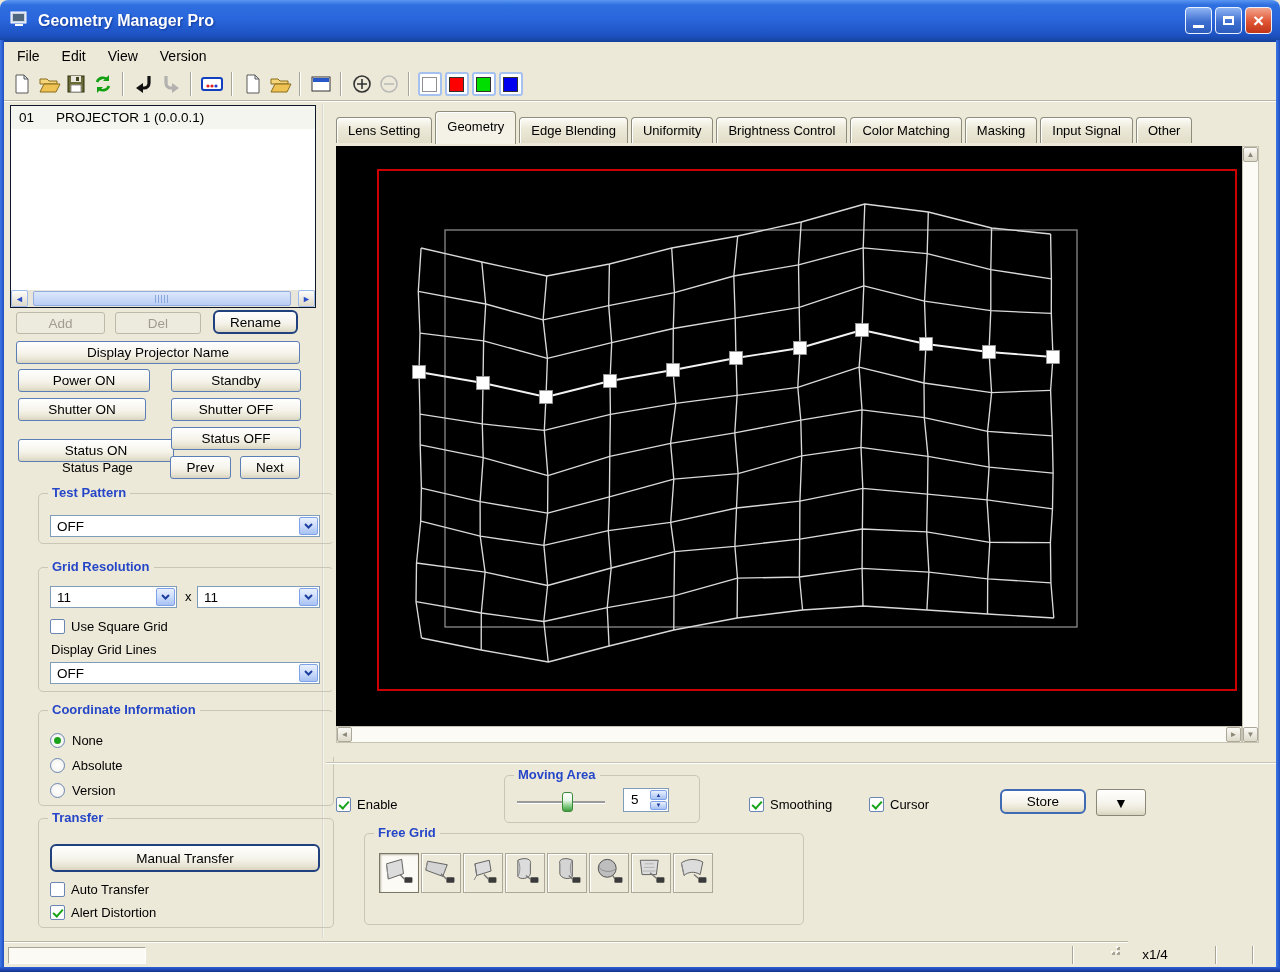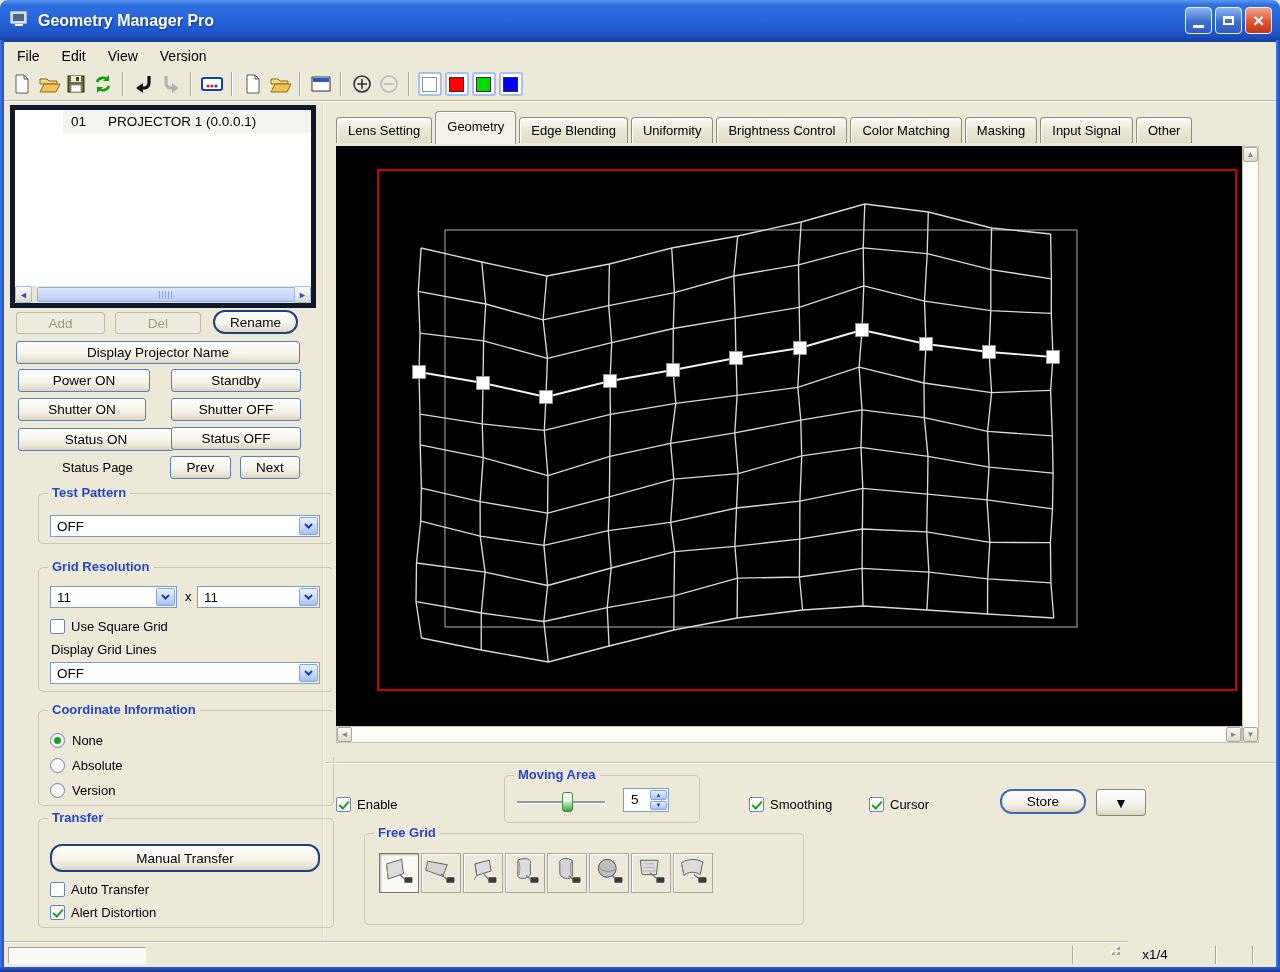--- a/index.html
+++ b/index.html
@@ -25,32 +25,32 @@
   .menu-item{padding:2px 11px;font-size:14px;}
   .toolbar{position:absolute;left:4px;top:68px;width:1272px;height:33px;display:flex;align-items:center;
     border-bottom:1px solid #B8B5A4;box-shadow:0 1px 0 #fff;padding-left:4px;}
   .tb-btn{width:27px;height:27px;display:flex;align-items:center;justify-content:center;margin-right:0;}
   .tb-btn.disabled{opacity:.9;}
   .tb-sep{width:2px;height:24px;margin:0 6px;border-left:1px solid #A8A596;border-right:1px solid #fff;}
   .swatch-outer{width:24px;height:24px;border:2px solid #A5C1F0;border-radius:3px;background:#fff;display:flex;align-items:center;justify-content:center;}
   .swatch-inner{width:15px;height:15px;border:1px solid #404040;}
   
   .lp{position:absolute;left:0;top:104px;width:322px;height:838px;}
-  .listbox{position:absolute;left:10px;top:1px;width:306px;height:203px;background:#fff;border:5px solid #0f172a;overflow:hidden;padding-left:48px;}
+  .listbox{position:absolute;left:10px;top:1px;width:306px;height:203px;background:#fff;border:1px solid #0f172a;overflow:hidden;}
   .list-row{display:flex;gap:22px;padding:4px 8px;font-size:13.5px;background:#F5F5F0;}
   .list-hscroll{position:absolute;left:0;right:0;bottom:0;height:17px;background:#E8E6DA;display:flex;align-items:center;}
   .ls-btn{width:17px;height:17px;border:1px solid #9DBBEB;border-radius:2px;background:linear-gradient(180deg,#FDFDFB,#DDDACA);
     display:flex;align-items:center;justify-content:center;font-size:9px;color:#2B50C8;}
   .ls-thumb{position:absolute;left:22px;width:258px;top:1px;height:15px;border:1px solid #93ACE0;border-radius:2px;
     background:linear-gradient(180deg,#DCE7FB,#BACDF5);display:flex;align-items:center;justify-content:center;}
   .ls-grip{width:14px;height:8px;background:repeating-linear-gradient(90deg,#8AA6DC 0 1px,transparent 1px 3px);}
   .xbtn{position:absolute;display:flex;align-items:center;justify-content:center;font-size:13.5px;
     background:linear-gradient(180deg,#FFFFFF 0%,#F5F3EA 55%,#E9E5D4 82%,#D9D4C0 100%);
     border:1px solid #5A7EB5;border-radius:3px;}
-  .xbtn.def{border:2px solid #21417E;border-radius:12px;}
+  .xbtn.def{border:2px solid #21417E;border-radius:6px;}
   .xbtn.disabled{background:#EDEBDD;border-color:#BDBAAA;color:#A09C8E;}
   .plain-label{position:absolute;font-size:13px;}
   .grp{position:absolute;border:1px solid #C9C6B5;border-radius:5px;margin-left:26px;}
   .grp-label{position:absolute;top:-9px;left:9px;background:#ECE9D8;padding:0 4px;color:#2646C8;font-size:13px;font-weight:bold;}
   .combo{position:absolute;height:22px;background:#fff;border:1px solid #7F9DB9;display:flex;align-items:center;}
   .combo-value{flex:1;padding-left:6px;font-size:13.5px;}
   .combo-btn{width:19px;height:18px;margin:1px;border-radius:2px;border:1px solid #7DA2E8;
     background:linear-gradient(180deg,#E9F0FE 0%,#CCDCFB 50%,#A6C1F2 100%);
     display:flex;align-items:center;justify-content:center;}
   .check-row{position:absolute;display:flex;align-items:center;gap:6px;}
@@ -256,21 +256,21 @@
       </div>
     </div>
     <div class="xbtn disabled" style="left:16px;top:208px;width:89px;height:22px;">Add</div>
     <div class="xbtn disabled" style="left:115px;top:208px;width:86px;height:22px;">Del</div>
     <div class="xbtn def" style="left:213px;top:206px;width:85px;height:24px;">Rename</div>
     <div class="xbtn" style="left:16px;top:237px;width:284px;height:23px;">Display Projector Name</div>
     <div class="xbtn" style="left:18px;top:265px;width:132px;height:23px;">Power ON</div>
     <div class="xbtn" style="left:171px;top:265px;width:130px;height:23px;">Standby</div>
     <div class="xbtn" style="left:18px;top:294px;width:128px;height:23px;">Shutter ON</div>
     <div class="xbtn" style="left:171px;top:294px;width:130px;height:23px;">Shutter OFF</div>
-    <div class="xbtn" style="left:18px;top:324px;width:156px;height:23px;">Status ON</div>
+    <div class="xbtn" style="left:18px;top:335px;width:156px;height:23px;">Status ON</div>
     <div class="xbtn" style="left:171px;top:323px;width:130px;height:23px;">Status OFF</div>
     <span class="plain-label" style="left:62px;top:356px;">Status Page</span>
     <div class="xbtn" style="left:170px;top:352px;width:61px;height:23px;">Prev</div>
     <div class="xbtn" style="left:240px;top:352px;width:60px;height:23px;">Next</div>
 
     <div class="grp" style="left:12px;top:389px;width:296px;height:51px;">
       <span class="grp-label">Test Pattern</span>
       <div class="combo" style="left:11px;top:21px;width:270px;">
         <span class="combo-value">OFF</span>
         <span class="combo-btn chev">

